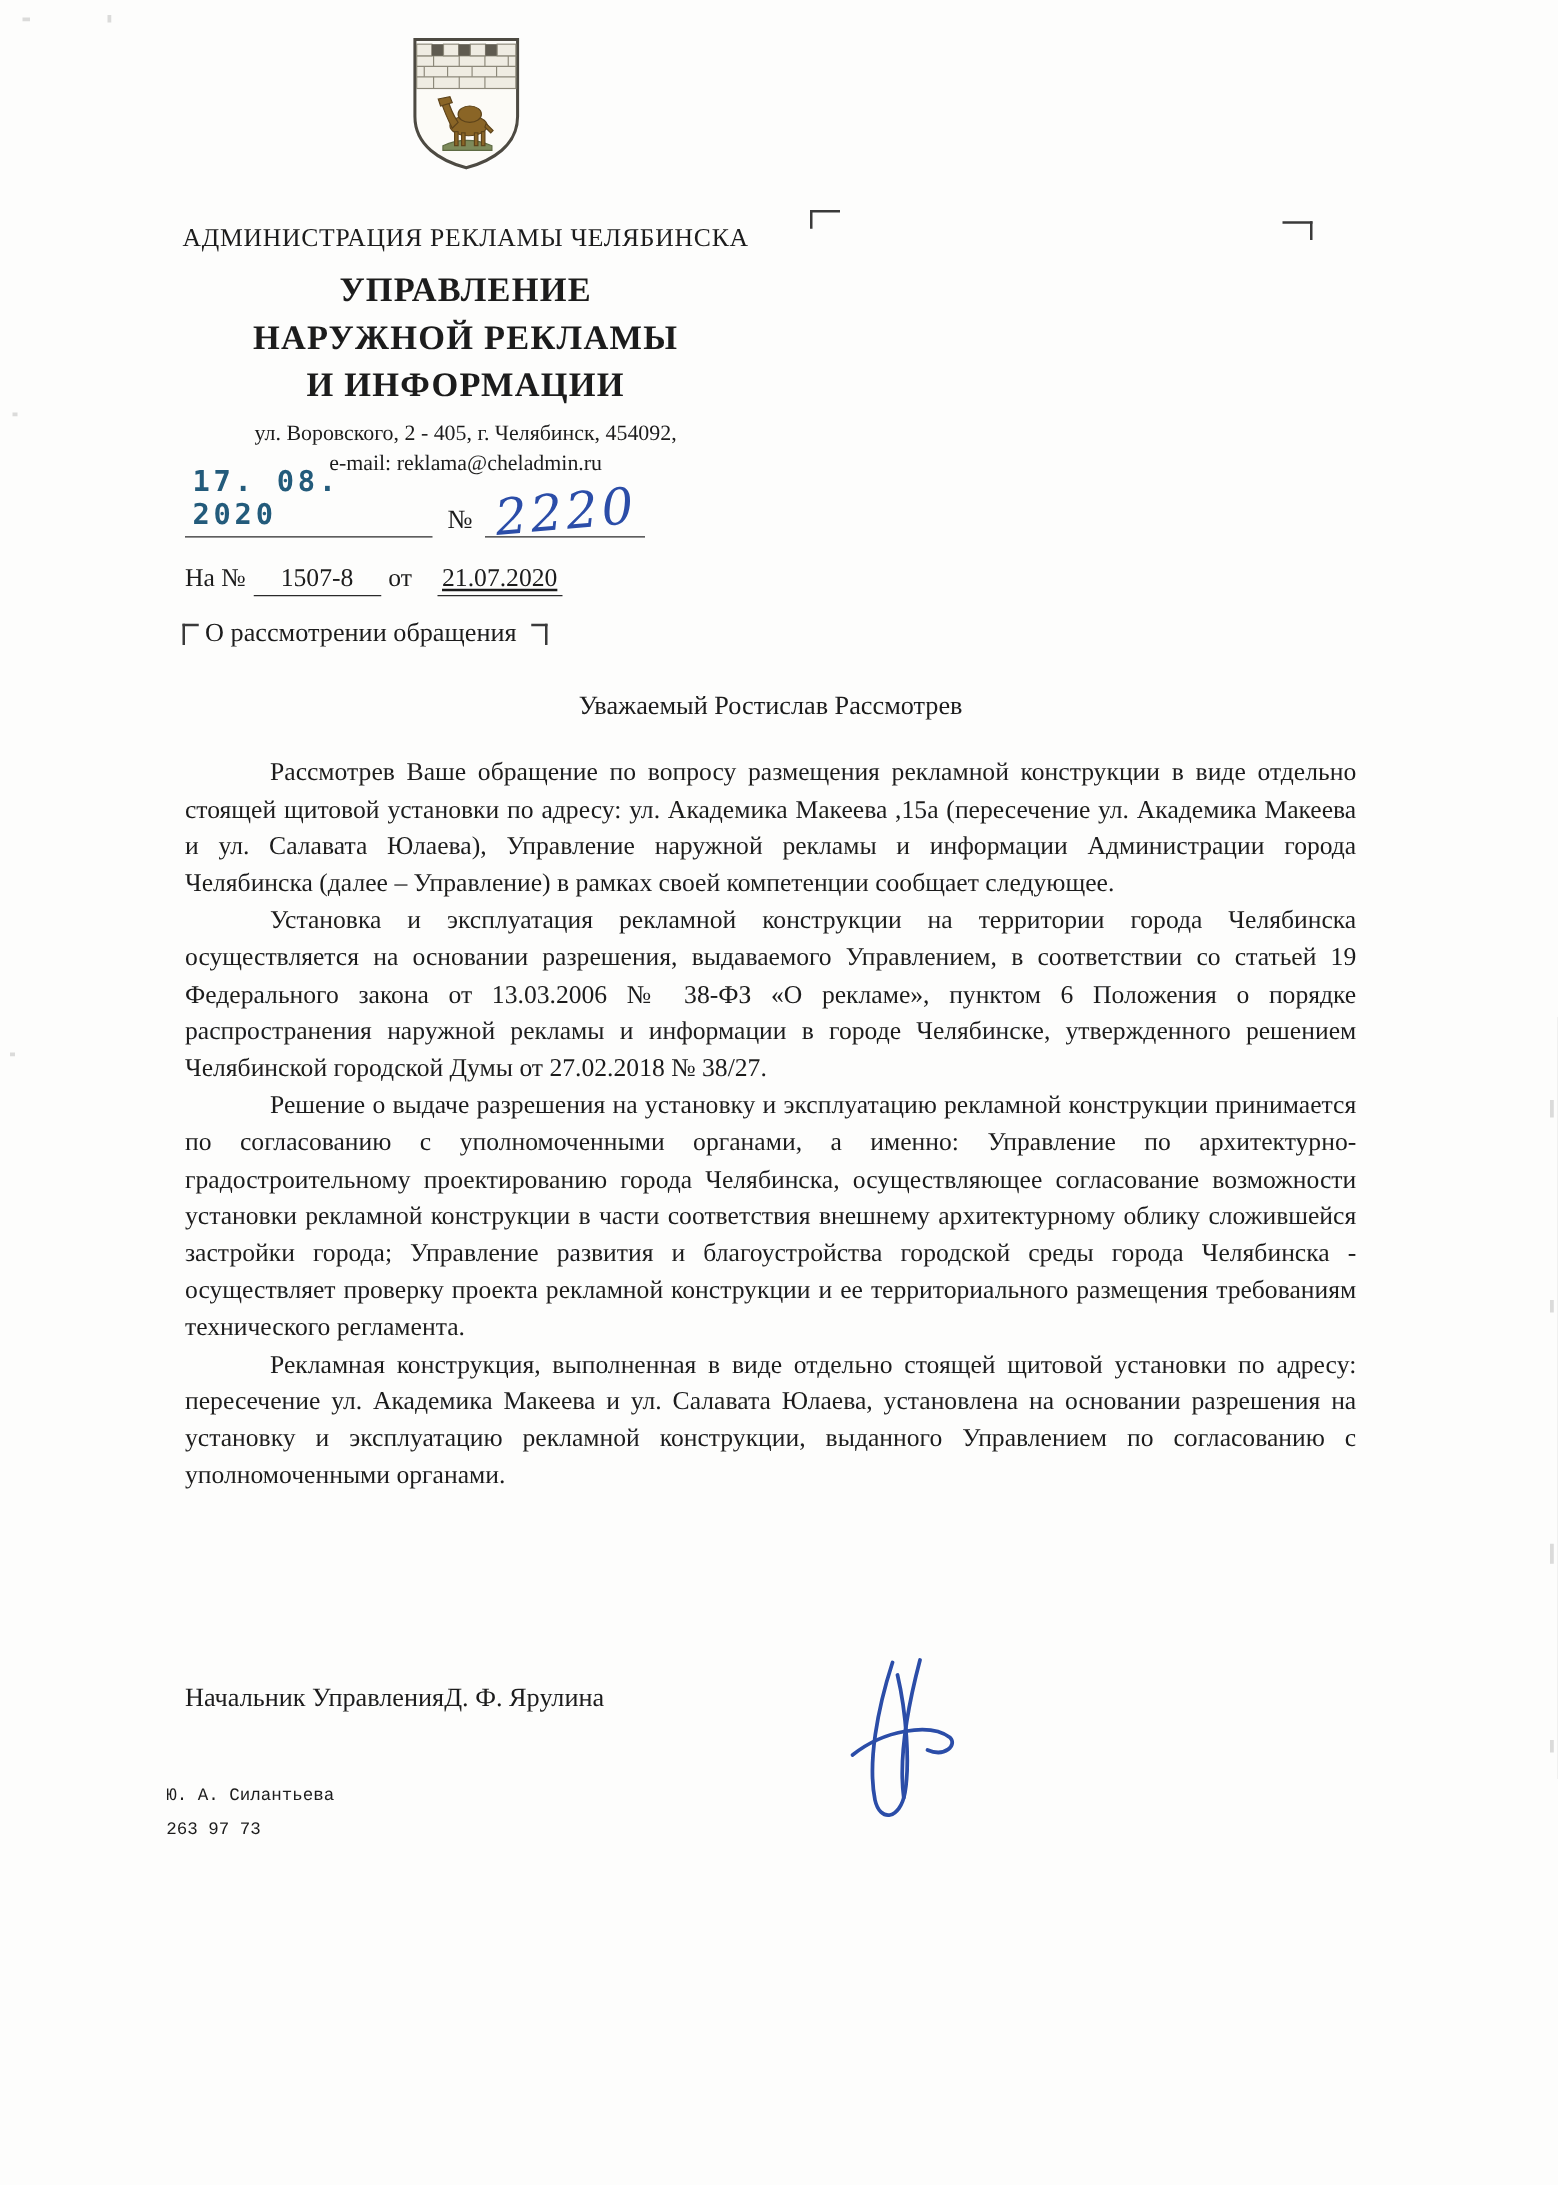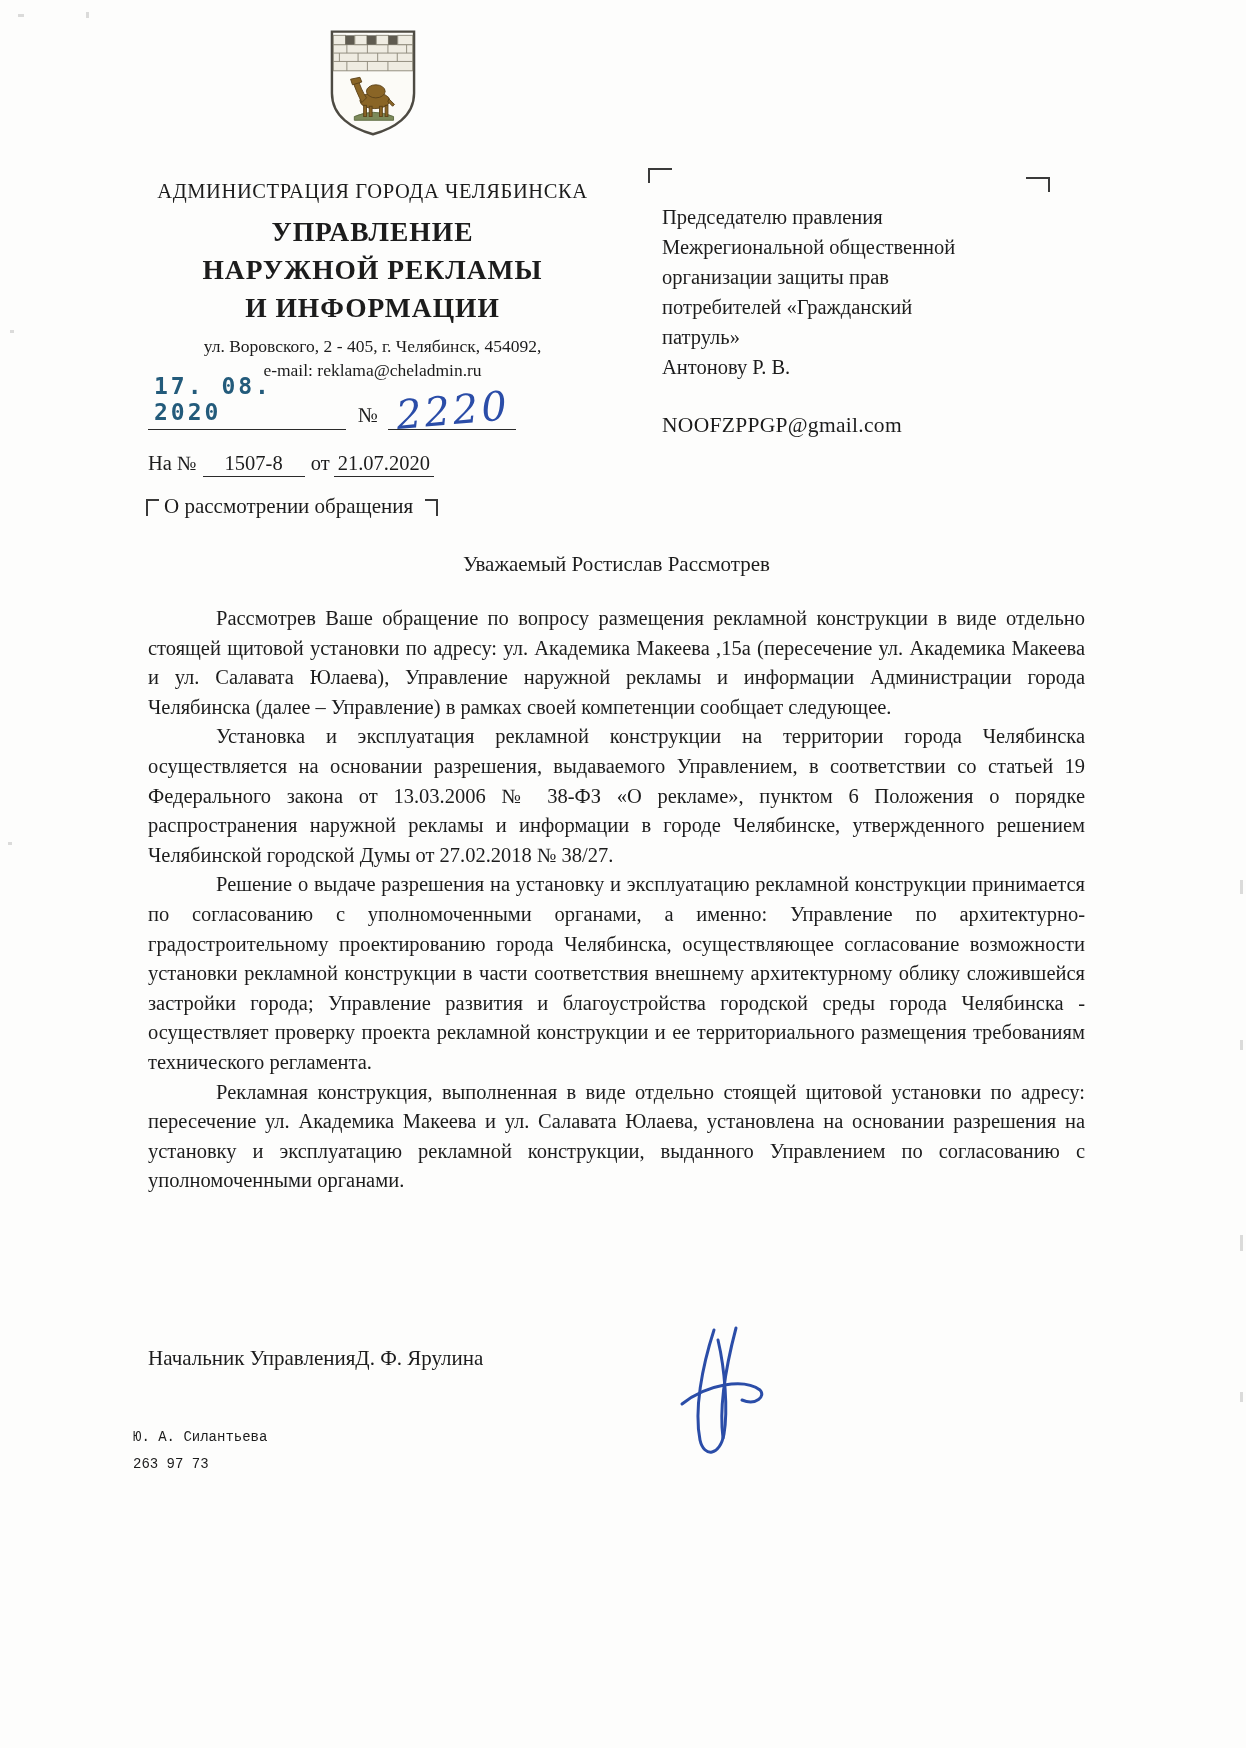--- a/index.html
+++ b/index.html
@@ -90,21 +90,22 @@
   .ref-line .u {
     display: inline-block;
     border-bottom: 1.4px solid #2a2a2a;
     padding: 0 22px 1px 22px;
     margin: 0 6px;
   }
   .ref-line .u2 {
     display: inline-block;
     border-bottom: 1.4px solid #2a2a2a;
     padding: 0 4px 1px 4px;
-    margin-left: 4px;
+    margin-left: 20px;
+    text-decoration: underline;
   }
 
   
   .subject-line {
     position: absolute;
     left: 146px; top: 494px;
     display: flex;
     align-items: center;
     font-size: 21px;
   }
@@ -237,21 +238,21 @@
         <path d="M38,82 C34,74 31,67 29,61 L34,57 C36,64 39,71 43,77 Z"></path>
         <path d="M26,57 L36,55 L38,60 L28,63 Z"></path>
         <rect x="40" y="85" width="3" height="12"></rect>
         <rect x="46" y="86" width="3" height="11"></rect>
         <rect x="57" y="86" width="3" height="11"></rect>
         <rect x="63" y="85" width="3" height="12"></rect>
         <path d="M67,78 L73,84 L71,86 L66,81 Z"></path>
       </g>
     </svg>
 
-    <div class="org-line1">АДМИНИСТРАЦИЯ ГОРОДА ЧЕЛЯБИНСКА</div>
+    <div class="org-line1">АДМИНИСТРАЦИЯ РЕКЛАМЫ ЧЕЛЯБИНСКА</div>
     <div class="org-name">УПРАВЛЕНИЕ</div>
     <div class="org-name">НАРУЖНОЙ РЕКЛАМЫ</div>
     <div class="org-name">И ИНФОРМАЦИИ</div>
     <div class="org-contacts">
       <div>ул. Воровского, 2 - 405, г. Челябинск, 454092,</div>
       <div>e-mail: reklama@cheladmin.ru</div>
     </div>
   </div>
 
   <div class="date-line">
@@ -269,29 +270,20 @@
   </div>
 
   <div class="subject-line">
     <div class="corner-tl"></div>
     <span>О рассмотрении обращения</span>
     <div class="corner-tr"></div>
   </div>
 
   <div class="rec-corner-left"></div>
   <div class="rec-corner-right"></div>
-  <div class="recipient">
-    <div>Председателю правления</div>
-    <div>Межрегиональной общественной</div>
-    <div>организации защиты прав</div>
-    <div>потребителей «Гражданский</div>
-    <div>патруль»</div>
-    <div>Антонову Р. В.</div>
-    <div class="recipient-email">NOOFZPPGP@gmail.com</div>
-  </div>
 
   <div class="salutation">Уважаемый Ростислав Рассмотрев</div>
 
   <div class="letter-body">
     <p>Рассмотрев Ваше обращение по вопросу размещения рекламной конструкции в виде отдельно стоящей щитовой установки по адресу: ул. Академика Макеева ,15а (пересечение ул. Академика Макеева и ул. Салавата Юлаева), Управление наружной рекламы и информации Администрации города Челябинска (далее – Управление) в рамках своей компетенции сообщает следующее.</p>
     <p>Установка и эксплуатация рекламной конструкции на территории города Челябинска осуществляется на основании разрешения, выдаваемого Управлением, в соответствии со статьей 19 Федерального закона от 13.03.2006 № 38-ФЗ «О рекламе», пунктом 6 Положения о порядке распространения наружной рекламы и информации в городе Челябинске, утвержденного решением Челябинской городской Думы от 27.02.2018 № 38/27.</p>
     <p>Решение о выдаче разрешения на установку и эксплуатацию рекламной конструкции принимается по согласованию с уполномоченными органами, а именно: Управление по архитектурно-градостроительному проектированию города Челябинска, осуществляющее согласование возможности установки рекламной конструкции в части соответствия внешнему архитектурному облику сложившейся застройки города; Управление развития и благоустройства городской среды города Челябинска - осуществляет проверку проекта рекламной конструкции и ее территориального размещения требованиям технического регламента.</p>
     <p>Рекламная конструкция, выполненная в виде отдельно стоящей щитовой установки по адресу: пересечение ул. Академика Макеева и ул. Салавата Юлаева, установлена на основании разрешения на установку и эксплуатацию рекламной конструкции, выданного Управлением по согласованию с уполномоченными органами.</p>
   </div>
 

